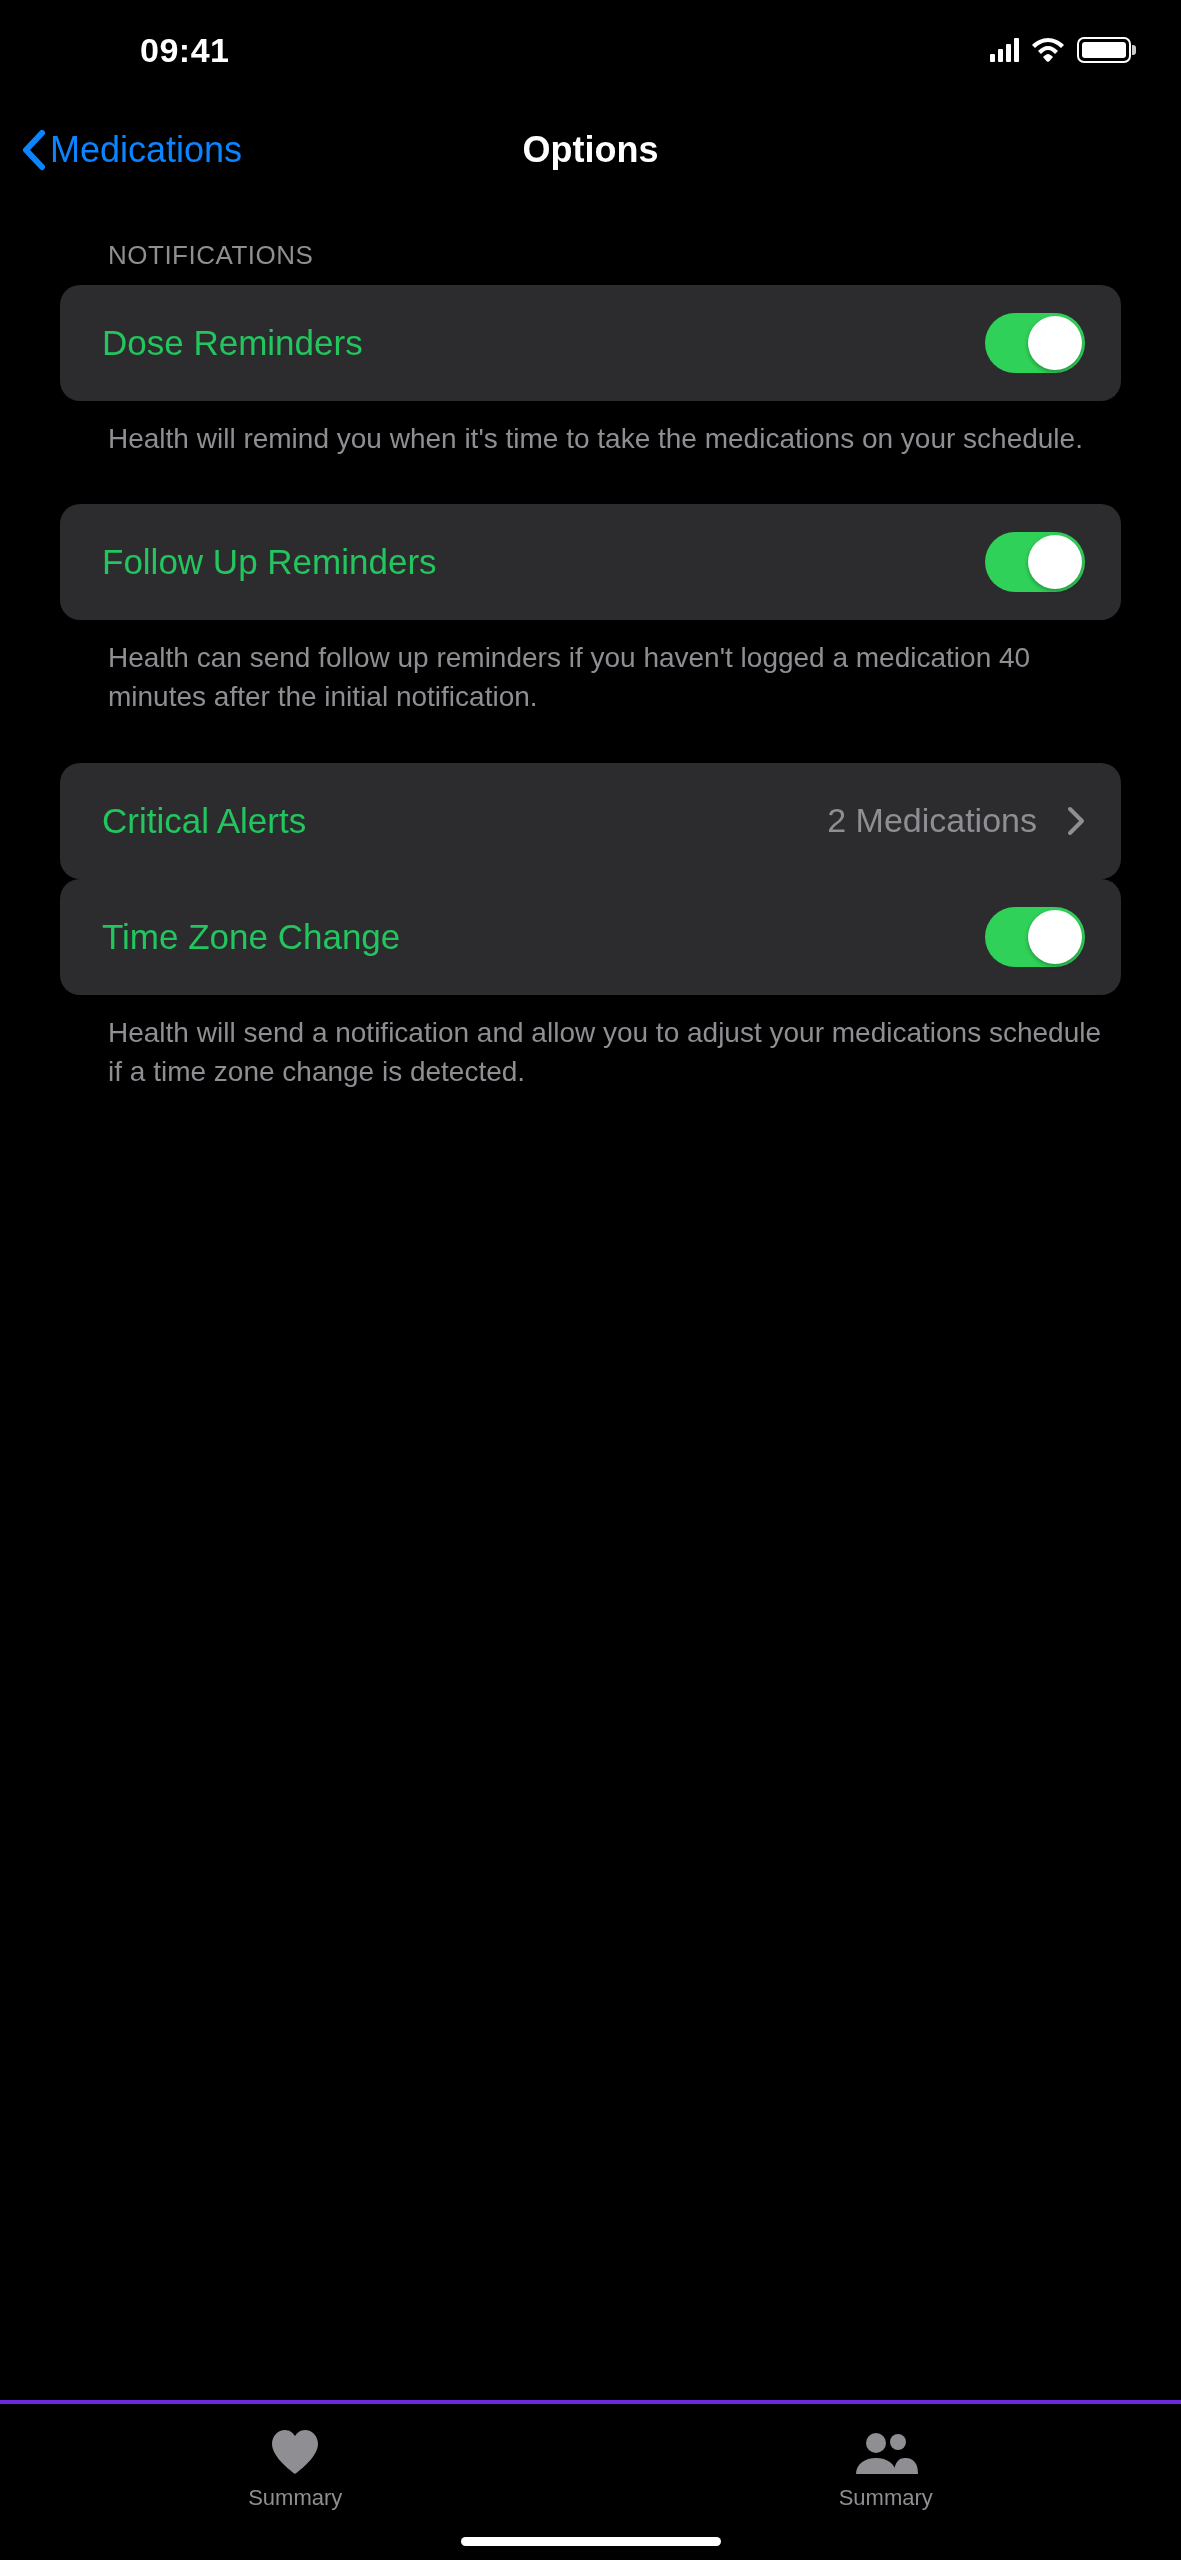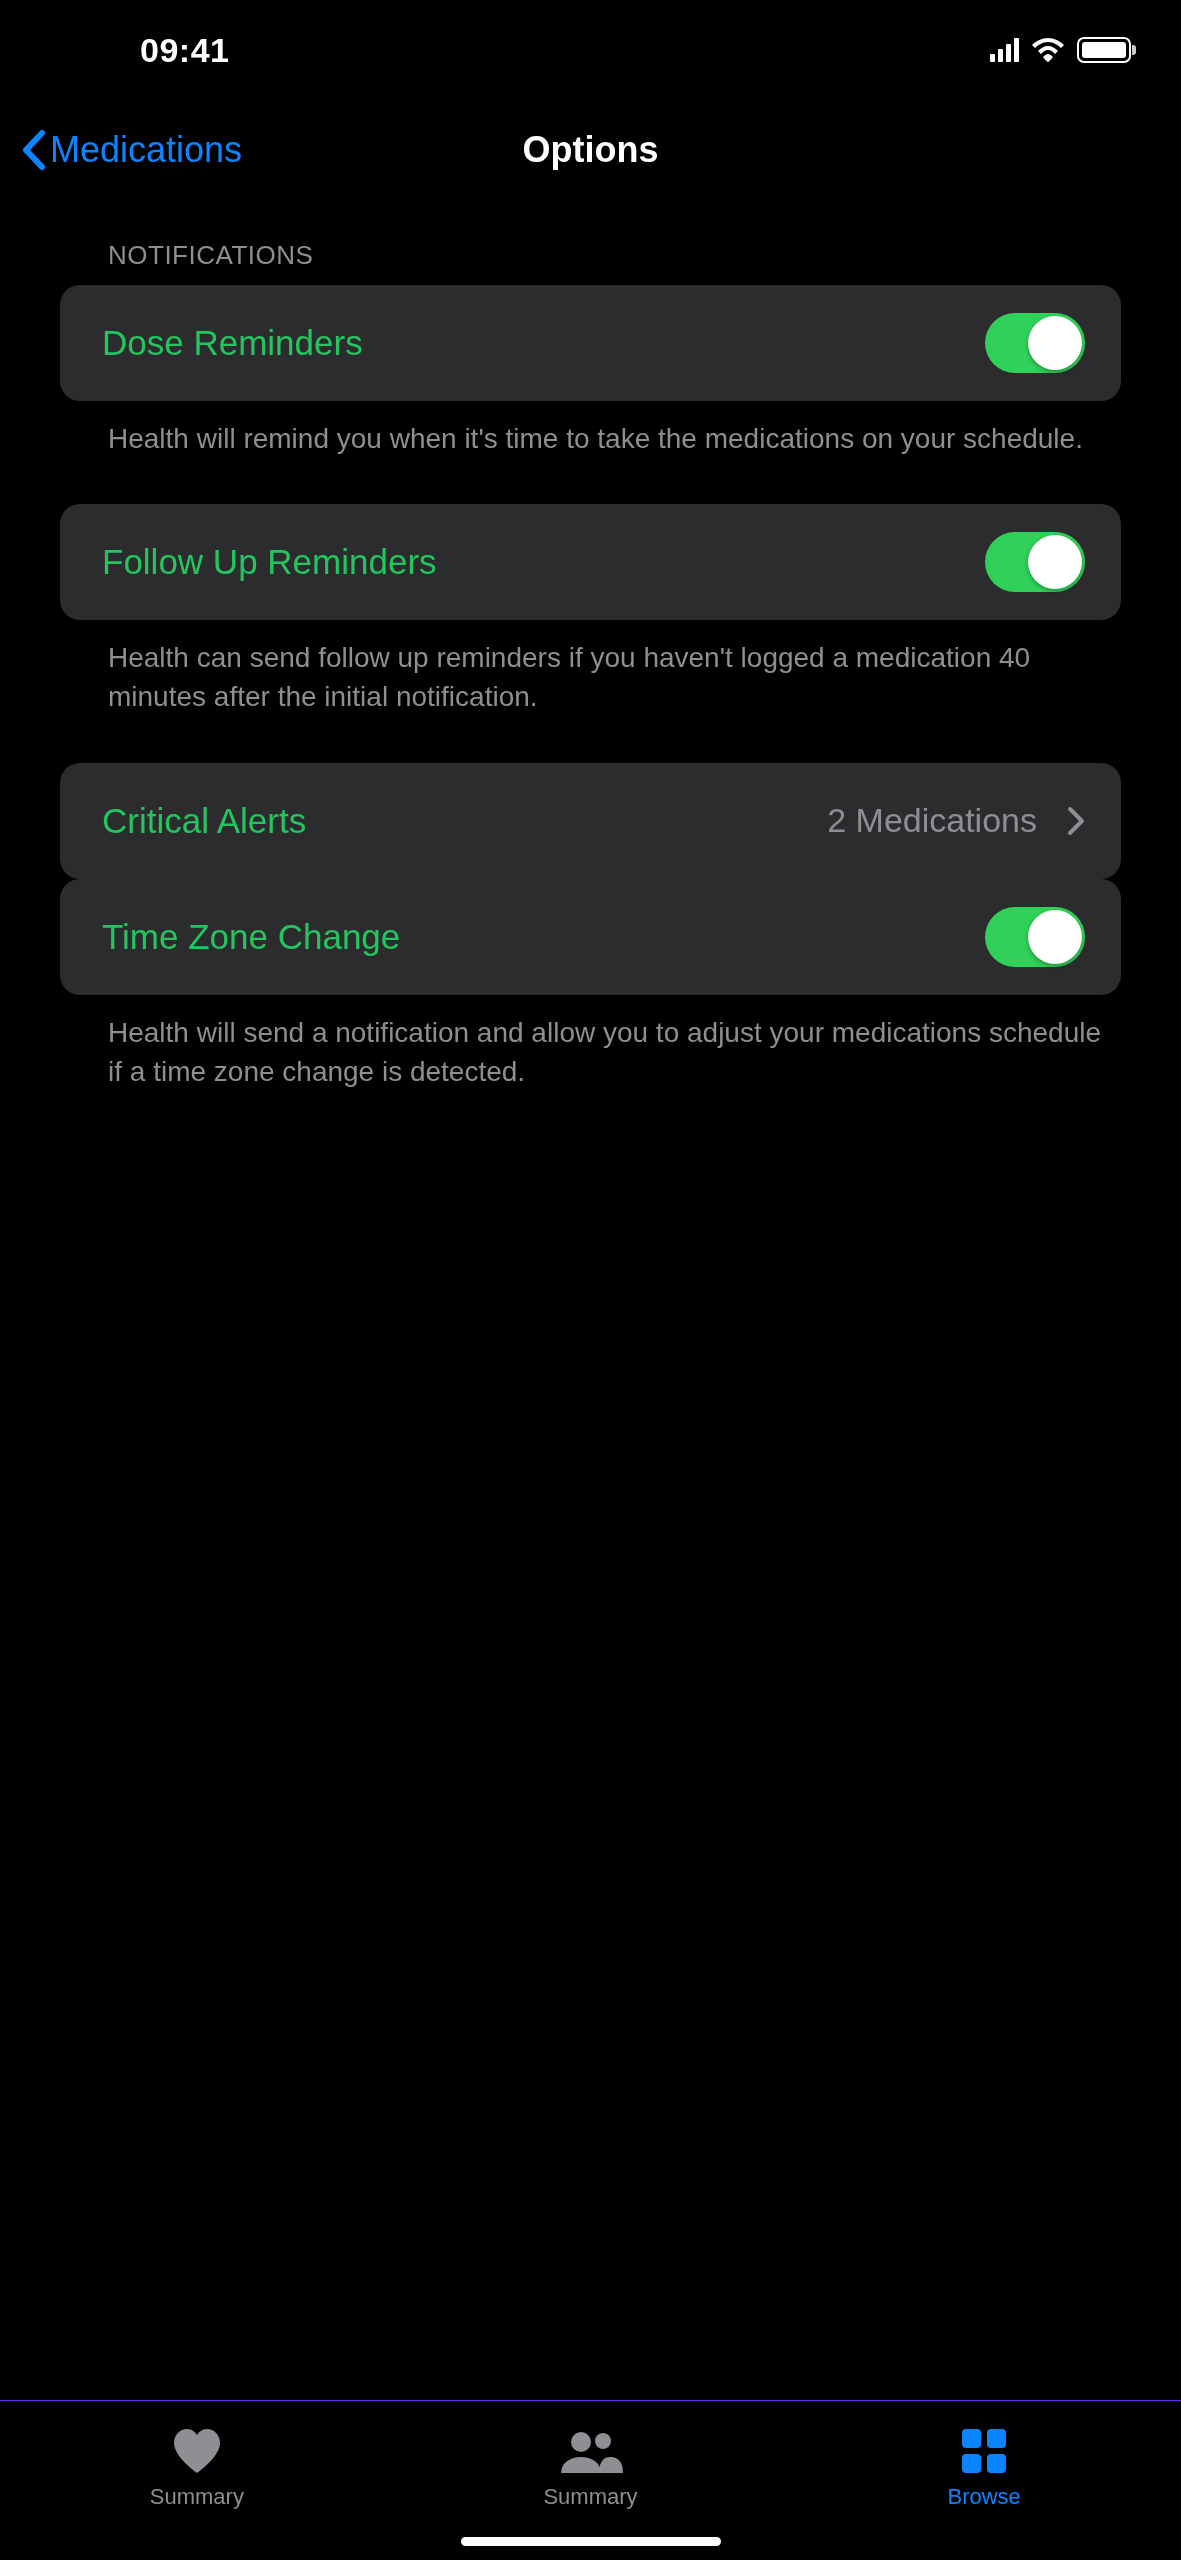--- a/index.html
+++ b/index.html
@@ -160,21 +160,21 @@
     padding: 18px 20px 46px 48px;
   }
   
   .tab-bar {
     position: absolute;
     bottom: 0;
     left: 0;
     right: 0;
     height: 160px;
     display: flex;
-    border-top: 1px solid #6d28d9;
+    border-top: 4px solid #6d28d9;
     background: #000;
     padding-bottom: 26px;
   }
   .tab {
     flex: 1;
     display: flex;
     flex-direction: column;
     align-items: center;
     justify-content: center;
     gap: 8px;
@@ -284,27 +284,16 @@
       <div class="tab-icon">
         <svg width="64" height="44" viewBox="0 0 64 44">
           <circle cx="22" cy="13" r="10" fill="#8e8e93"></circle>
           <circle cx="44" cy="12" r="8" fill="#8e8e93"></circle>
           <path d="M2 44c0-10 9-16 20-16s20 6 20 16H2z" fill="#8e8e93"></path>
           <path d="M40 44c0-8 2-12 6-15 2-1 4-1 6-1 7 0 12 5 12 16H40z" fill="#8e8e93"></path>
         </svg>
       </div>
       <span>Summary</span>
     </div>
-    <div class="tab active">
-      <div class="tab-icon">
-        <svg width="44" height="44" viewBox="0 0 44 44">
-          <rect x="0" y="0" width="19" height="19" rx="4" fill="#0a84ff"></rect>
-          <rect x="25" y="0" width="19" height="19" rx="4" fill="#0a84ff"></rect>
-          <rect x="0" y="25" width="19" height="19" rx="4" fill="#0a84ff"></rect>
-          <rect x="25" y="25" width="19" height="19" rx="4" fill="#0a84ff"></rect>
-        </svg>
-      </div>
-      <span>Browse</span>
-    </div>
   </div>
 
   <div class="home-indicator"></div>
 </div>
 
 </body></html>

